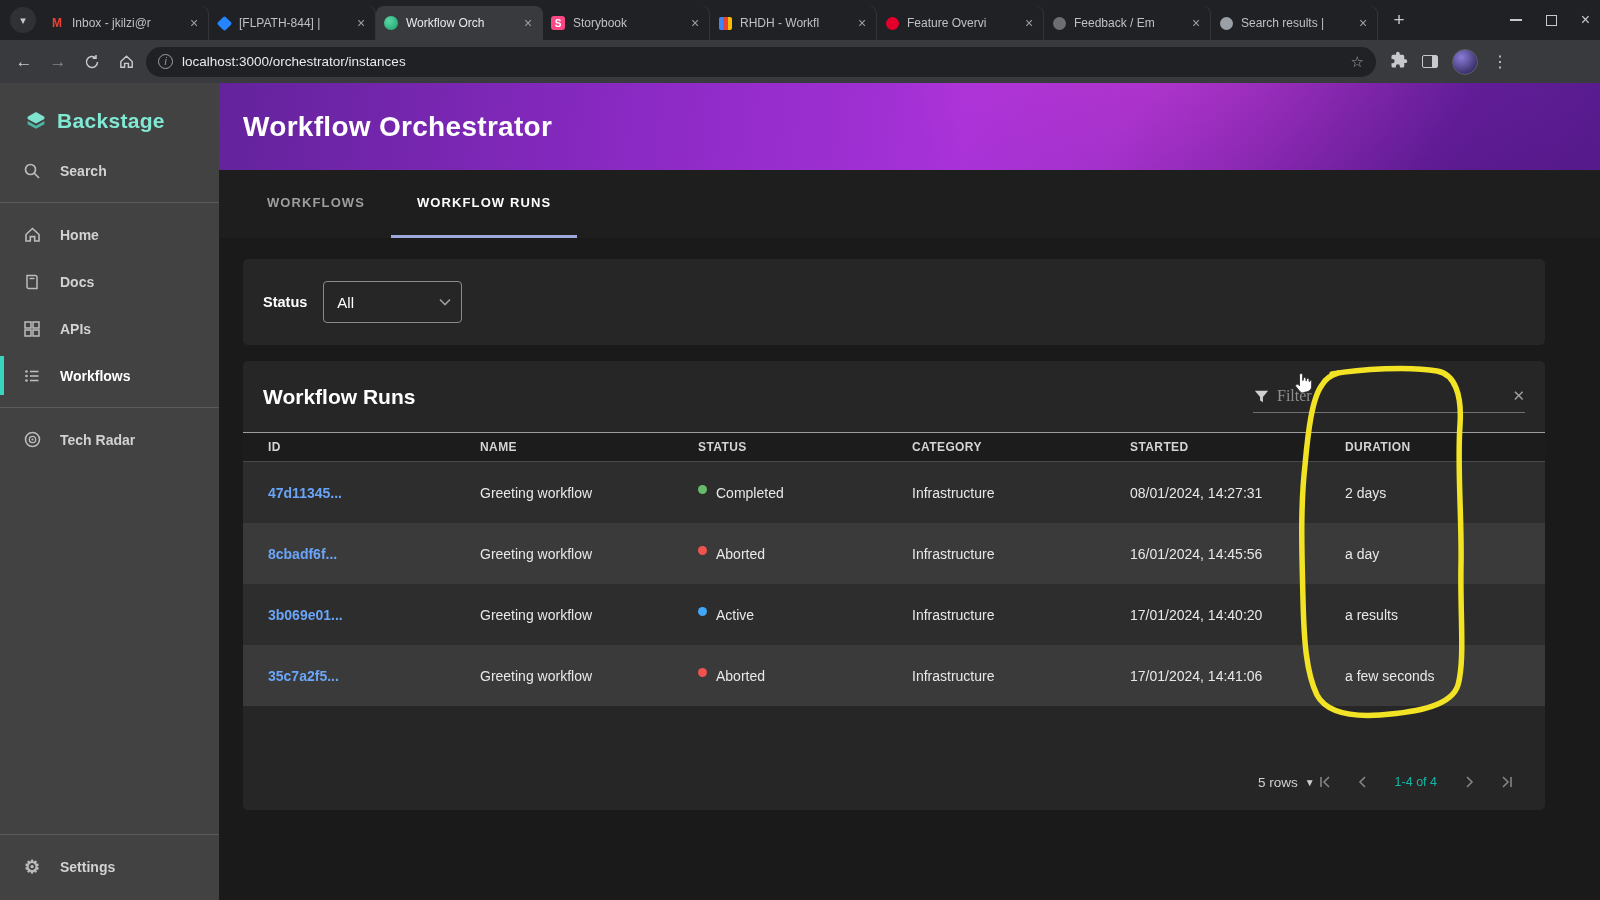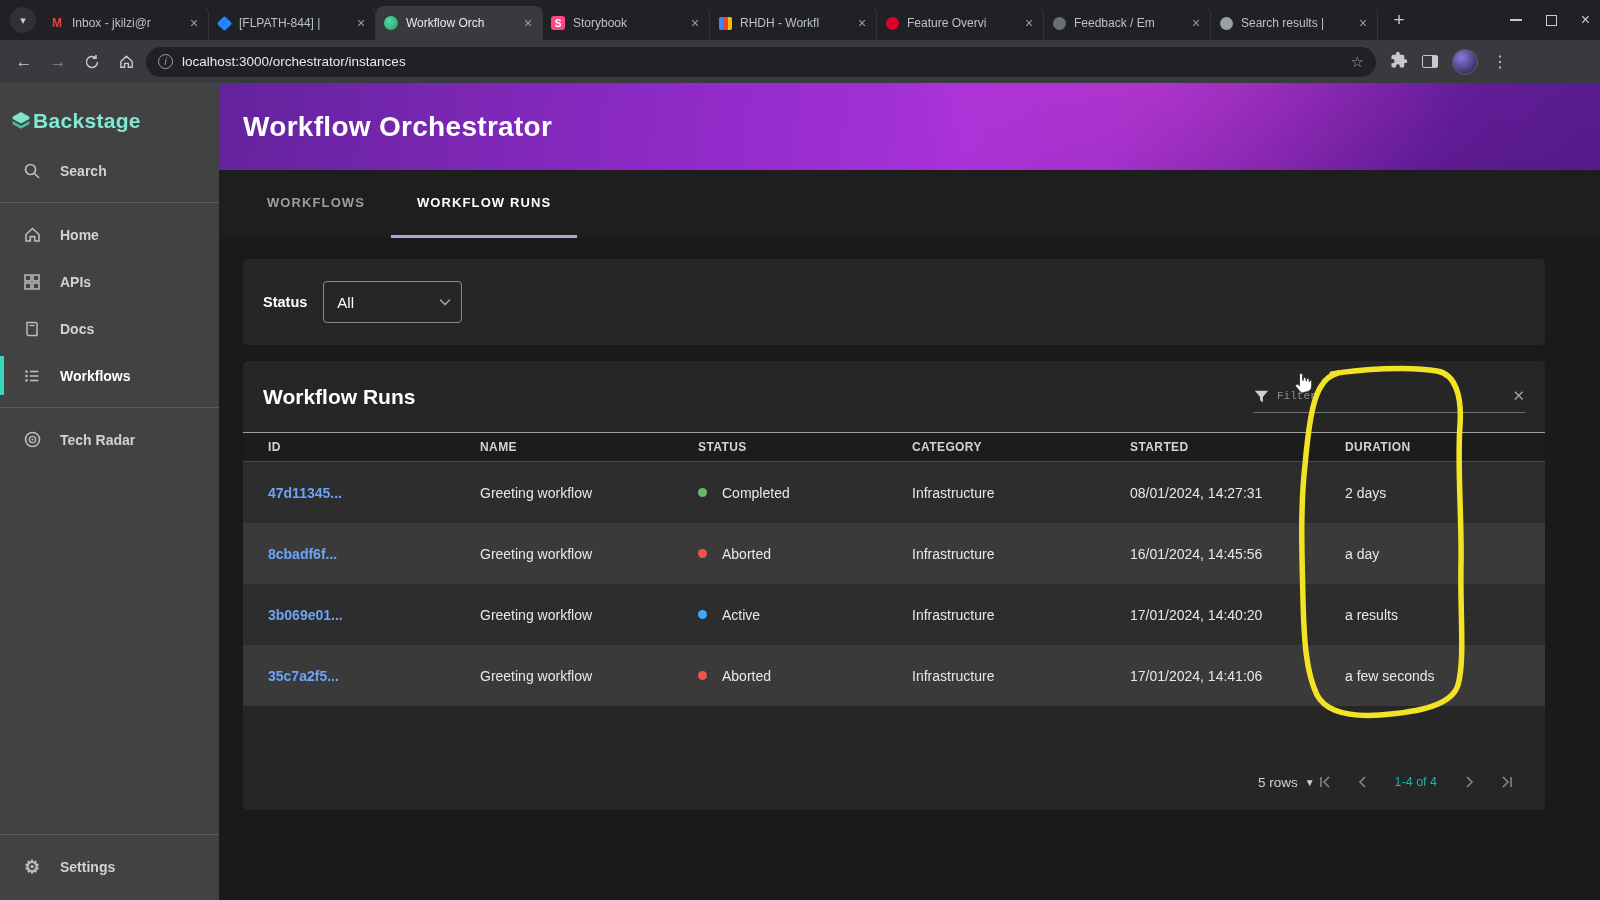--- a/index.html
+++ b/index.html
@@ -45,21 +45,21 @@
   .url-text { flex:1; white-space:nowrap; overflow:hidden; }
   .star-icon { color:#9aa0a6; font-size:15px; flex:0 0 auto; }
   .toolbar-right { display:flex; align-items:center; gap:14px; margin-left:8px; }
   .panel-icon { width:16px; height:13px; border:1.5px solid #c7c9cc; border-radius:2px; position:relative; }
   .panel-icon::after { content:""; position:absolute; right:0; top:0; bottom:0; width:5px; background:#c7c9cc; }
   .avatar { width:26px; height:26px; border-radius:50%; background:radial-gradient(circle at 35% 30%, #8a7bd8, #3f3470 70%); border:1px solid #5a5d62; }
   .kebab { color:#c7c9cc; font-size:16px; }
 
   
   .sidebar { position:absolute; left:0; top:83px; width:219px; bottom:0; background:#424242; }
-  .logo-row { display:flex; align-items:center; padding:26px 0 14px 9px; }
+  .logo-row { display:flex; align-items:center; gap:9px; padding:26px 0 14px 24px; }
   .logo-text { font-size:21px; font-weight:bold; letter-spacing:0.3px; }
   .side-item { height:47px; display:flex; align-items:center; gap:18px; padding-left:22px;
     font-size:14px; font-weight:bold; color:#d2d2d2; position:relative; }
   .side-item .ic { width:20px; height:20px; color:#bcbcbc; display:flex; align-items:center; justify-content:center; flex:0 0 auto; }
   .side-item.active { color:#ffffff; }
   .side-item.active::before { content:""; position:absolute; left:0; top:4px; bottom:4px; width:4px; background:#38d6bd; }
   .side-divider { height:1px; background:rgba(255,255,255,0.13); margin:8px 0; }
   .sidebar-bottom { position:absolute; bottom:10px; left:0; right:0; }
   .gear-glyph { font-size:18px; line-height:1; }
 
@@ -83,33 +83,33 @@
   .status-select { width:139px; height:42px; border:1px solid #8a8a8a; border-radius:4px;
     display:flex; align-items:center; justify-content:space-between; padding:0 10px 0 13px;
     color:#fff; font-size:15px; }
 
   .runs-card { margin:16px 55px 0 24px; height:449px; background:#262626; border-radius:5px; position:relative; }
   .runs-header { height:71px; display:flex; align-items:center; justify-content:space-between; padding:0 20px; }
   .runs-title { font-size:21px; font-weight:bold; color:#fff; }
   .filter-box { display:flex; align-items:center; gap:7px; width:272px; height:32px;
     border-bottom:1px solid #6f6f6f; color:#9e9e9e; }
   .filter-box input { flex:1; background:transparent; border:none; outline:none; color:#e0e0e0;
-    font-size:11px; font-family:Liberation Mono, monospace; }
+    font-size:16px; font-family:Liberation Serif, serif; }
   .filter-box input::placeholder { color:#8f8f8f; }
   .filter-clear { color:#9e9e9e; font-size:15px; }
 
   .thead, .trow { display:grid; grid-template-columns:212px 218px 214px 218px 215px 1fr;
     padding-left:25px; align-items:center; }
   .thead { height:30px; background:#1c1c1c; border-top:1px solid #9e9e9e; border-bottom:1px solid #484848;
     color:#d4d4d4; font-size:12px; font-weight:bold; letter-spacing:0.4px; }
   .trow { height:61px; font-size:14px; color:#e8e8e8; }
   .trow.odd { background:#2d2d2d; }
   .trow.even { background:#3a3a3a; }
   .id-link { color:#6aa5f8;font-weight:bold; }
-  .status-cell { display:flex; align-items:center; gap:15px; }
+  .status-cell { display:flex; gap:9px; }
   .dot { width:9px; height:9px; border-radius:50%; flex:0 0 auto; }
 
   .tfoot { position:absolute; left:0; right:0; bottom:0; height:56px; display:flex; align-items:center;
     justify-content:flex-end; padding-right:28px; color:#d0d0d0; font-size:13.5px; }
   .rows-select { display:flex; align-items:center; gap:7px; }
   .caret { font-size:10px; color:#cfcfcf; }
   .pager { display:flex; align-items:center; gap:18px; }
   .pager .pbtn { width:20px; height:20px; display:flex; align-items:center; justify-content:center; }
   .range-text { color:#14b8a6; font-size:12.5px; margin:0 4px; }
 
@@ -242,36 +242,36 @@
     <span class="ic">
       <svg width="19" height="19" viewBox="0 0 19 19">
           <path d="M3 9.5L9.5 3.5 16 9.5V16h-4.3v-4.4H7.3V16H3z" fill="none" stroke="currentColor" stroke-width="1.6"></path>
         </svg>
     </span>
     <span>Home</span>
   </div>
   <div class="side-item">
     <span class="ic">
       <svg width="18" height="18" viewBox="0 0 18 18">
+          <path d="M4 2.5h8.5a1.5 1.5 0 0 1 1.5 1.5v11.5H5.5A1.5 1.5 0 0 1 4 14z" fill="none" stroke="currentColor" stroke-width="1.5"></path>
+          <line x1="6.5" y1="5.5" x2="11.5" y2="5.5" stroke="currentColor" stroke-width="1.4"></line>
+        </svg>
+    </span>
+    <span>Docs</span>
+  </div>
+  <div class="side-item">
+    <span class="ic">
+      <svg width="18" height="18" viewBox="0 0 18 18">
           <rect x="2" y="2" width="6" height="6" fill="none" stroke="currentColor" stroke-width="1.5"></rect>
           <rect x="10" y="2" width="6" height="6" fill="none" stroke="currentColor" stroke-width="1.5"></rect>
           <rect x="2" y="10" width="6" height="6" fill="none" stroke="currentColor" stroke-width="1.5"></rect>
           <rect x="10" y="10" width="6" height="6" fill="none" stroke="currentColor" stroke-width="1.5"></rect>
         </svg>
     </span>
     <span>APIs</span>
-  </div>
-  <div class="side-item">
-    <span class="ic">
-      <svg width="18" height="18" viewBox="0 0 18 18">
-          <path d="M4 2.5h8.5a1.5 1.5 0 0 1 1.5 1.5v11.5H5.5A1.5 1.5 0 0 1 4 14z" fill="none" stroke="currentColor" stroke-width="1.5"></path>
-          <line x1="6.5" y1="5.5" x2="11.5" y2="5.5" stroke="currentColor" stroke-width="1.4"></line>
-        </svg>
-    </span>
-    <span>Docs</span>
   </div>
   <div class="side-item active">
     <span class="ic">
       <svg width="18" height="18" viewBox="0 0 18 18">
           <circle cx="3.5" cy="4.5" r="1.3" fill="currentColor"></circle>
           <circle cx="3.5" cy="9" r="1.3" fill="currentColor"></circle>
           <circle cx="3.5" cy="13.5" r="1.3" fill="currentColor"></circle>
           <line x1="7" y1="4.5" x2="15.5" y2="4.5" stroke="currentColor" stroke-width="1.6"></line>
           <line x1="7" y1="9" x2="15.5" y2="9" stroke="currentColor" stroke-width="1.6"></line>
           <line x1="7" y1="13.5" x2="15.5" y2="13.5" stroke="currentColor" stroke-width="1.6"></line>

